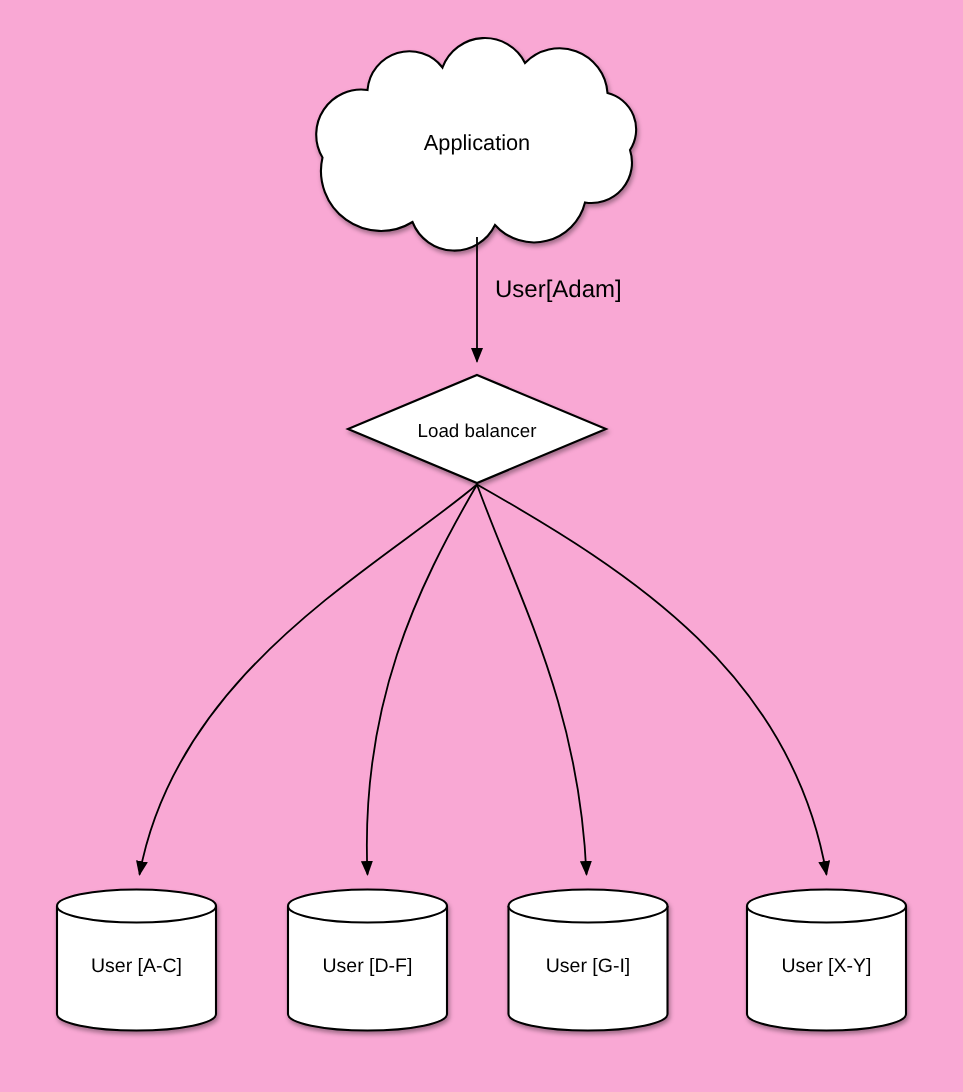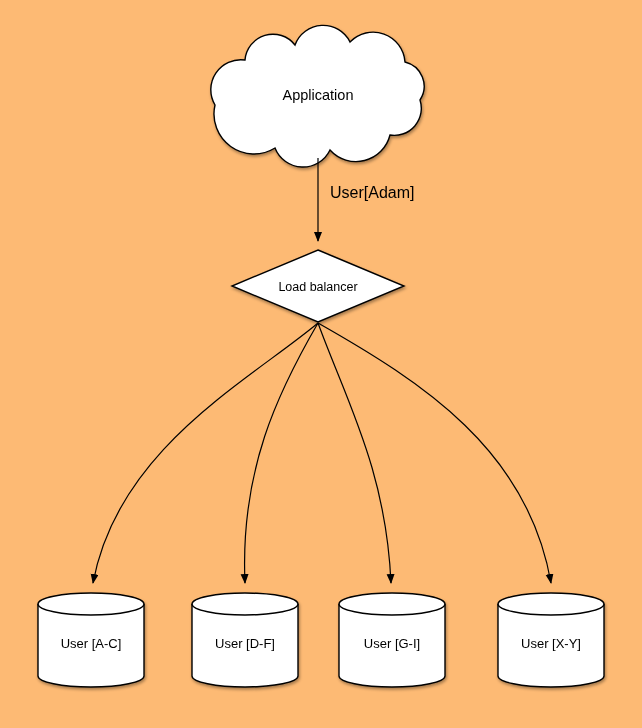--- a/index.html
+++ b/index.html
@@ -4,21 +4,21 @@
 <style>
   html, body {
     margin: 0;
     padding: 0;
     background: #ffffff;
   }
   .canvas {
     width: 642px;
     height: 728px;
     position: relative;
-    background: #fdba74;
+    background: #f9a8d4;
     font-family: "Liberation Sans", sans-serif;
     overflow: hidden;
   }
   svg { display: block; }
   .shape {
     fill: #ffffff;
     stroke: #000000;
     stroke-width: 1.4;
   }
   .soft-shadow {

